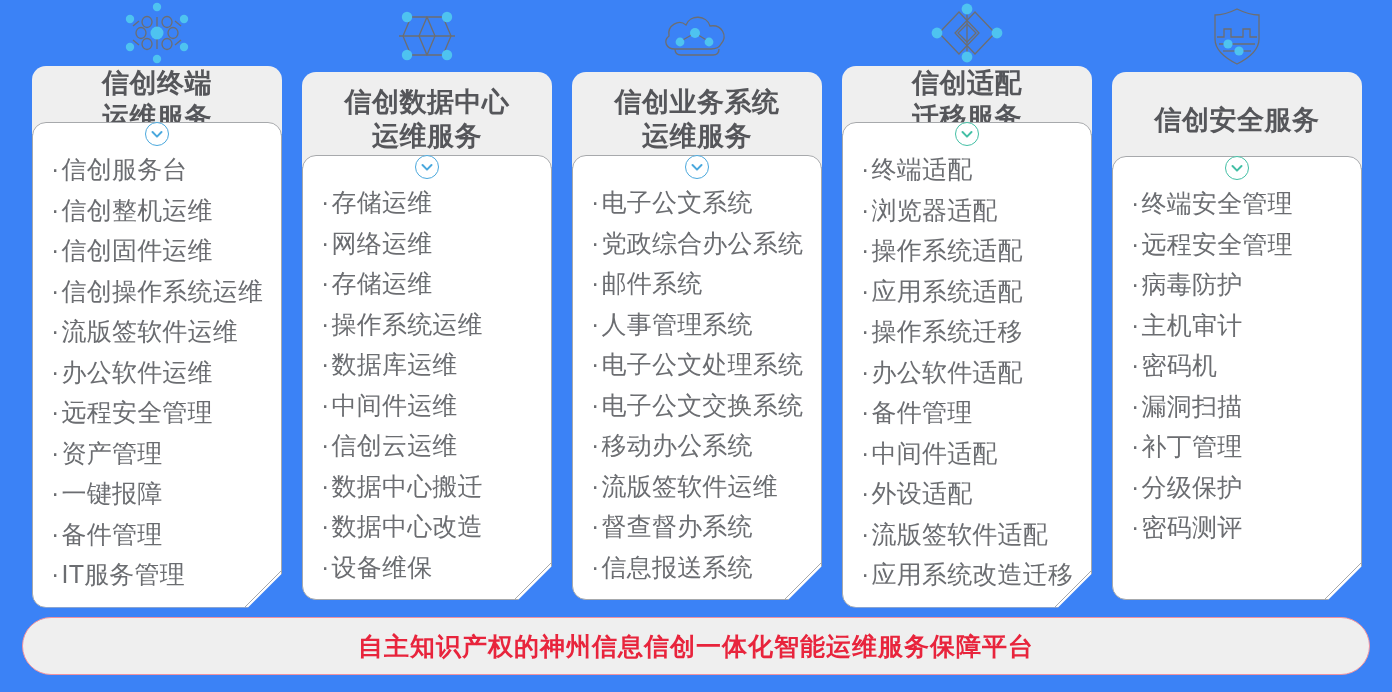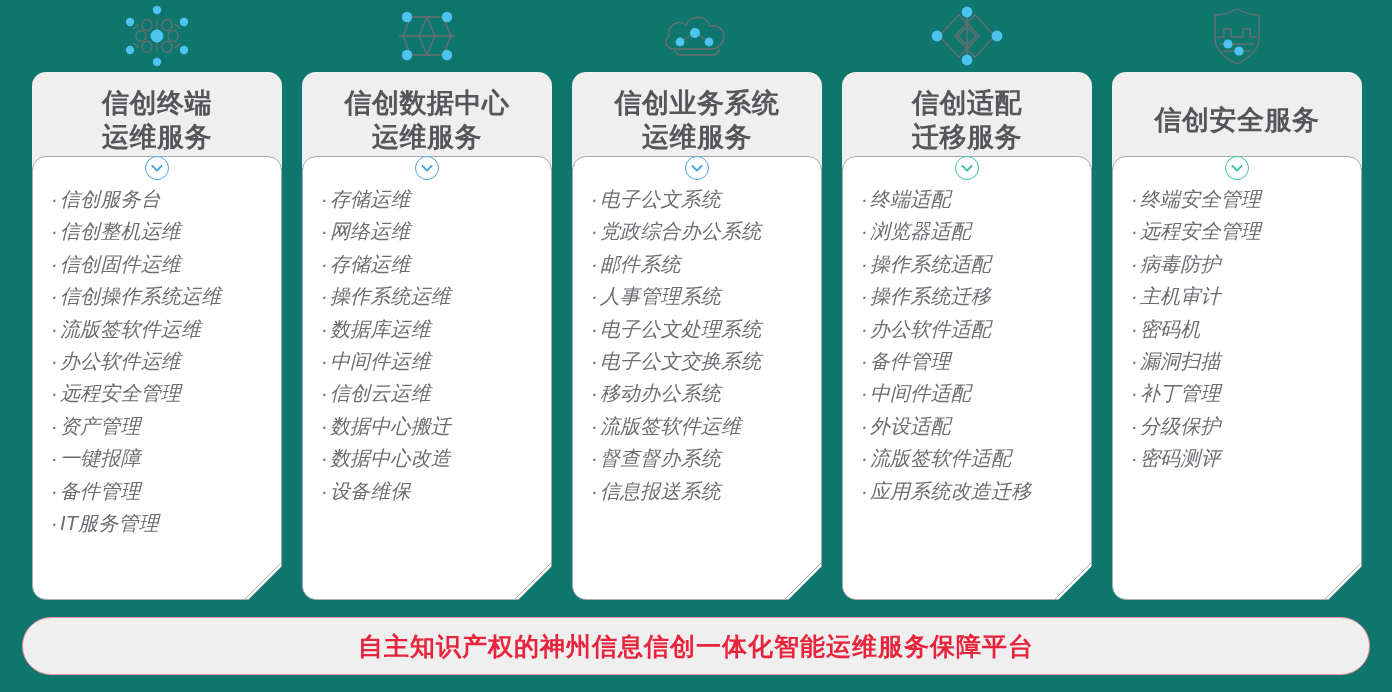--- a/index.html
+++ b/index.html
@@ -7,21 +7,21 @@
     width: 1392px;
     height: 692px;
     background: #ffffff;
     font-family: "Liberation Sans", "DejaVu Sans", sans-serif;
     overflow: hidden;
   }
   .page {
     position: relative;
     width: 1392px;
     height: 692px;
-    background: #0f766e;
+    background: #3b82f6;
   }
 
   
   .columns {
     position: absolute;
     left: 0;
     top: 0;
     width: 1392px;
     height: 600px;
     display: flex;
@@ -106,26 +106,25 @@
     right: -2px;
     bottom: -2px;
     width: 40px;
     height: 40px;
     pointer-events: none;
   }
   .chamfer svg { display: block; }
 
   .item-list { list-style: none; }
   .item {
-    font-size: 20px;
+    font-size: 25px;
     color: #6b6d71;
     line-height: 1.62;
     white-space: nowrap;
     letter-spacing: 0.2px;
-    font-style: italic;
   }
   .item .dot { margin-right: 2px; }
 
   
   .banner {
     position: absolute;
     left: 22px;
     top: 617px;
     width: 1348px;
     height: 58px;
@@ -334,20 +333,21 @@
               <polyline points="1.5,2 6,6.6 10.5,2" fill="none" stroke="#43bfa5" stroke-width="2" stroke-linecap="round" stroke-linejoin="round"></polyline>
             </svg>
         </div>
       </div>
 
       <div class="body-card">
         <ul class="item-list">
           <li class="item"><span class="dot">·</span><span>终端适配</span></li>
           <li class="item"><span class="dot">·</span><span>浏览器适配</span></li>
           <li class="item"><span class="dot">·</span><span>操作系统适配</span></li>
+          <li class="item"><span class="dot">·</span><span>应用系统适配</span></li>
           <li class="item"><span class="dot">·</span><span>操作系统迁移</span></li>
           <li class="item"><span class="dot">·</span><span>办公软件适配</span></li>
           <li class="item"><span class="dot">·</span><span>备件管理</span></li>
           <li class="item"><span class="dot">·</span><span>中间件适配</span></li>
           <li class="item"><span class="dot">·</span><span>外设适配</span></li>
           <li class="item"><span class="dot">·</span><span>流版签软件适配</span></li>
           <li class="item"><span class="dot">·</span><span>应用系统改造迁移</span></li>
         </ul>
         <div class="chamfer">
           <svg width="40" height="40" viewBox="0 0 40 40">

